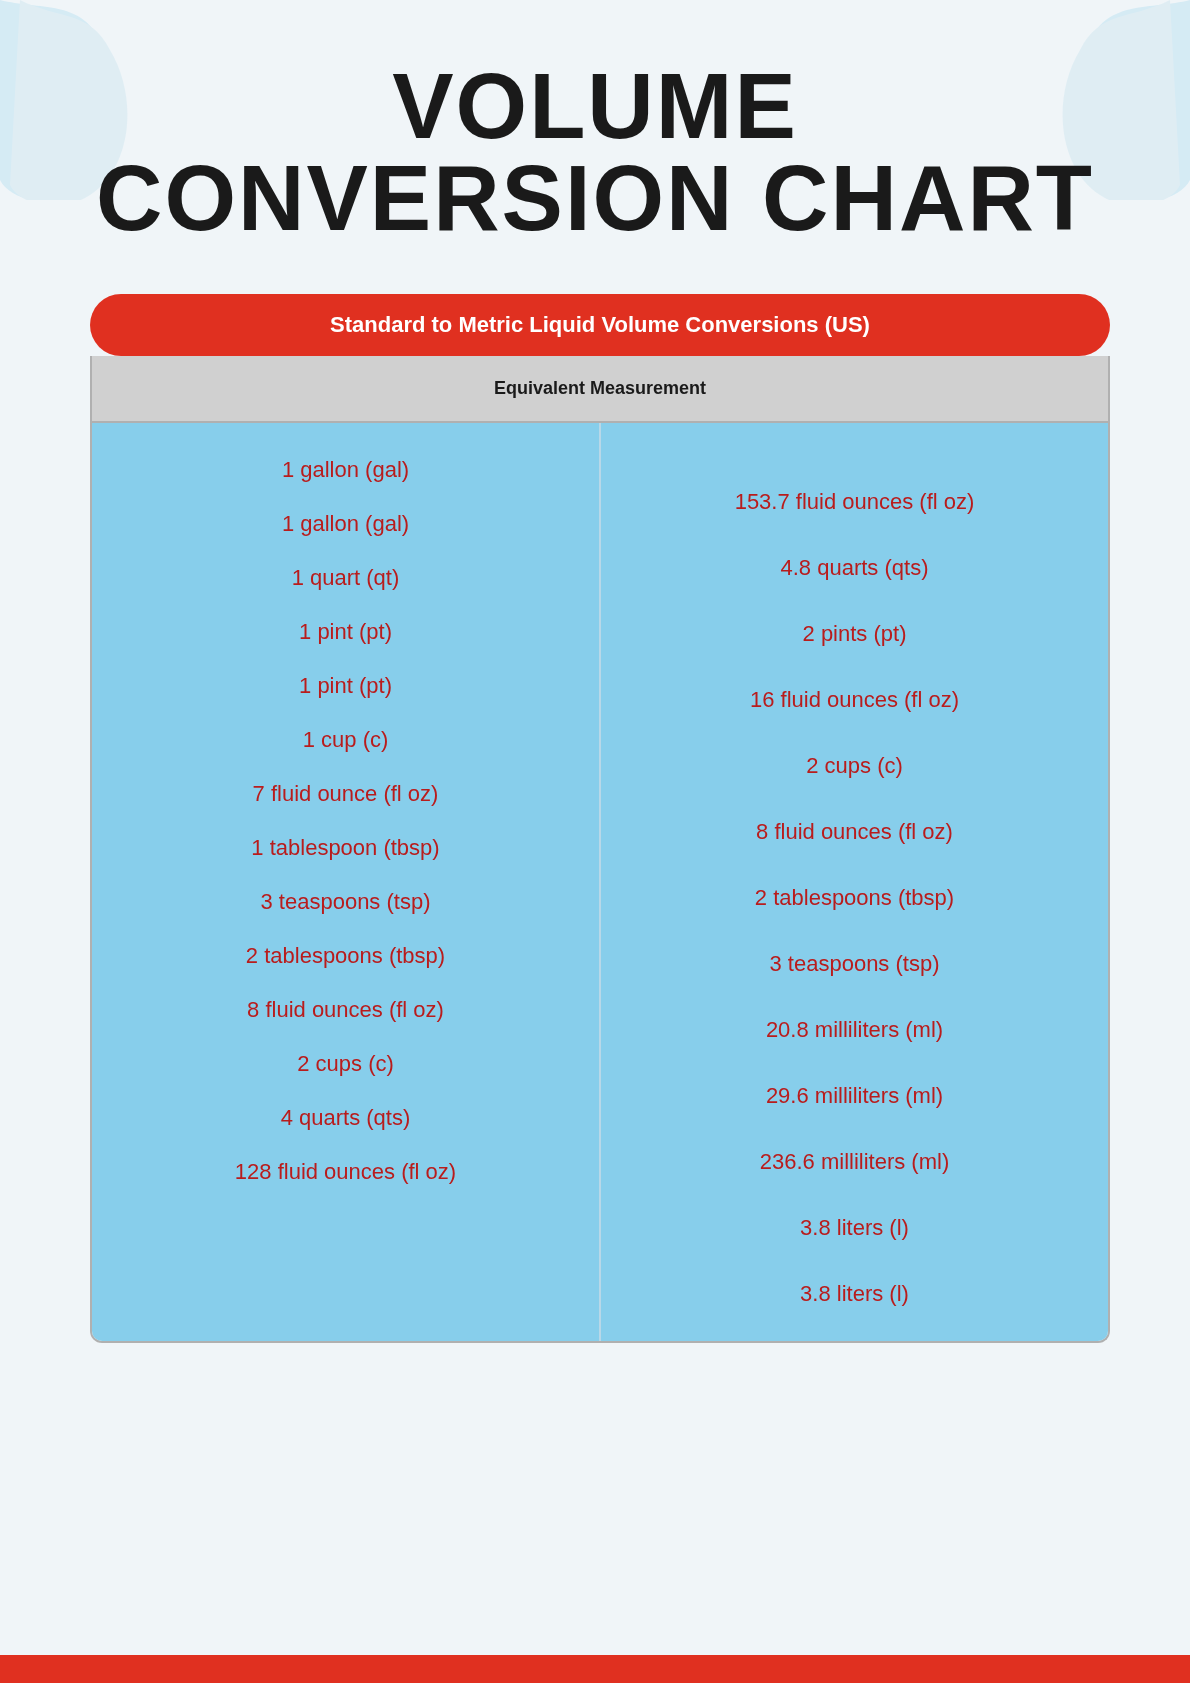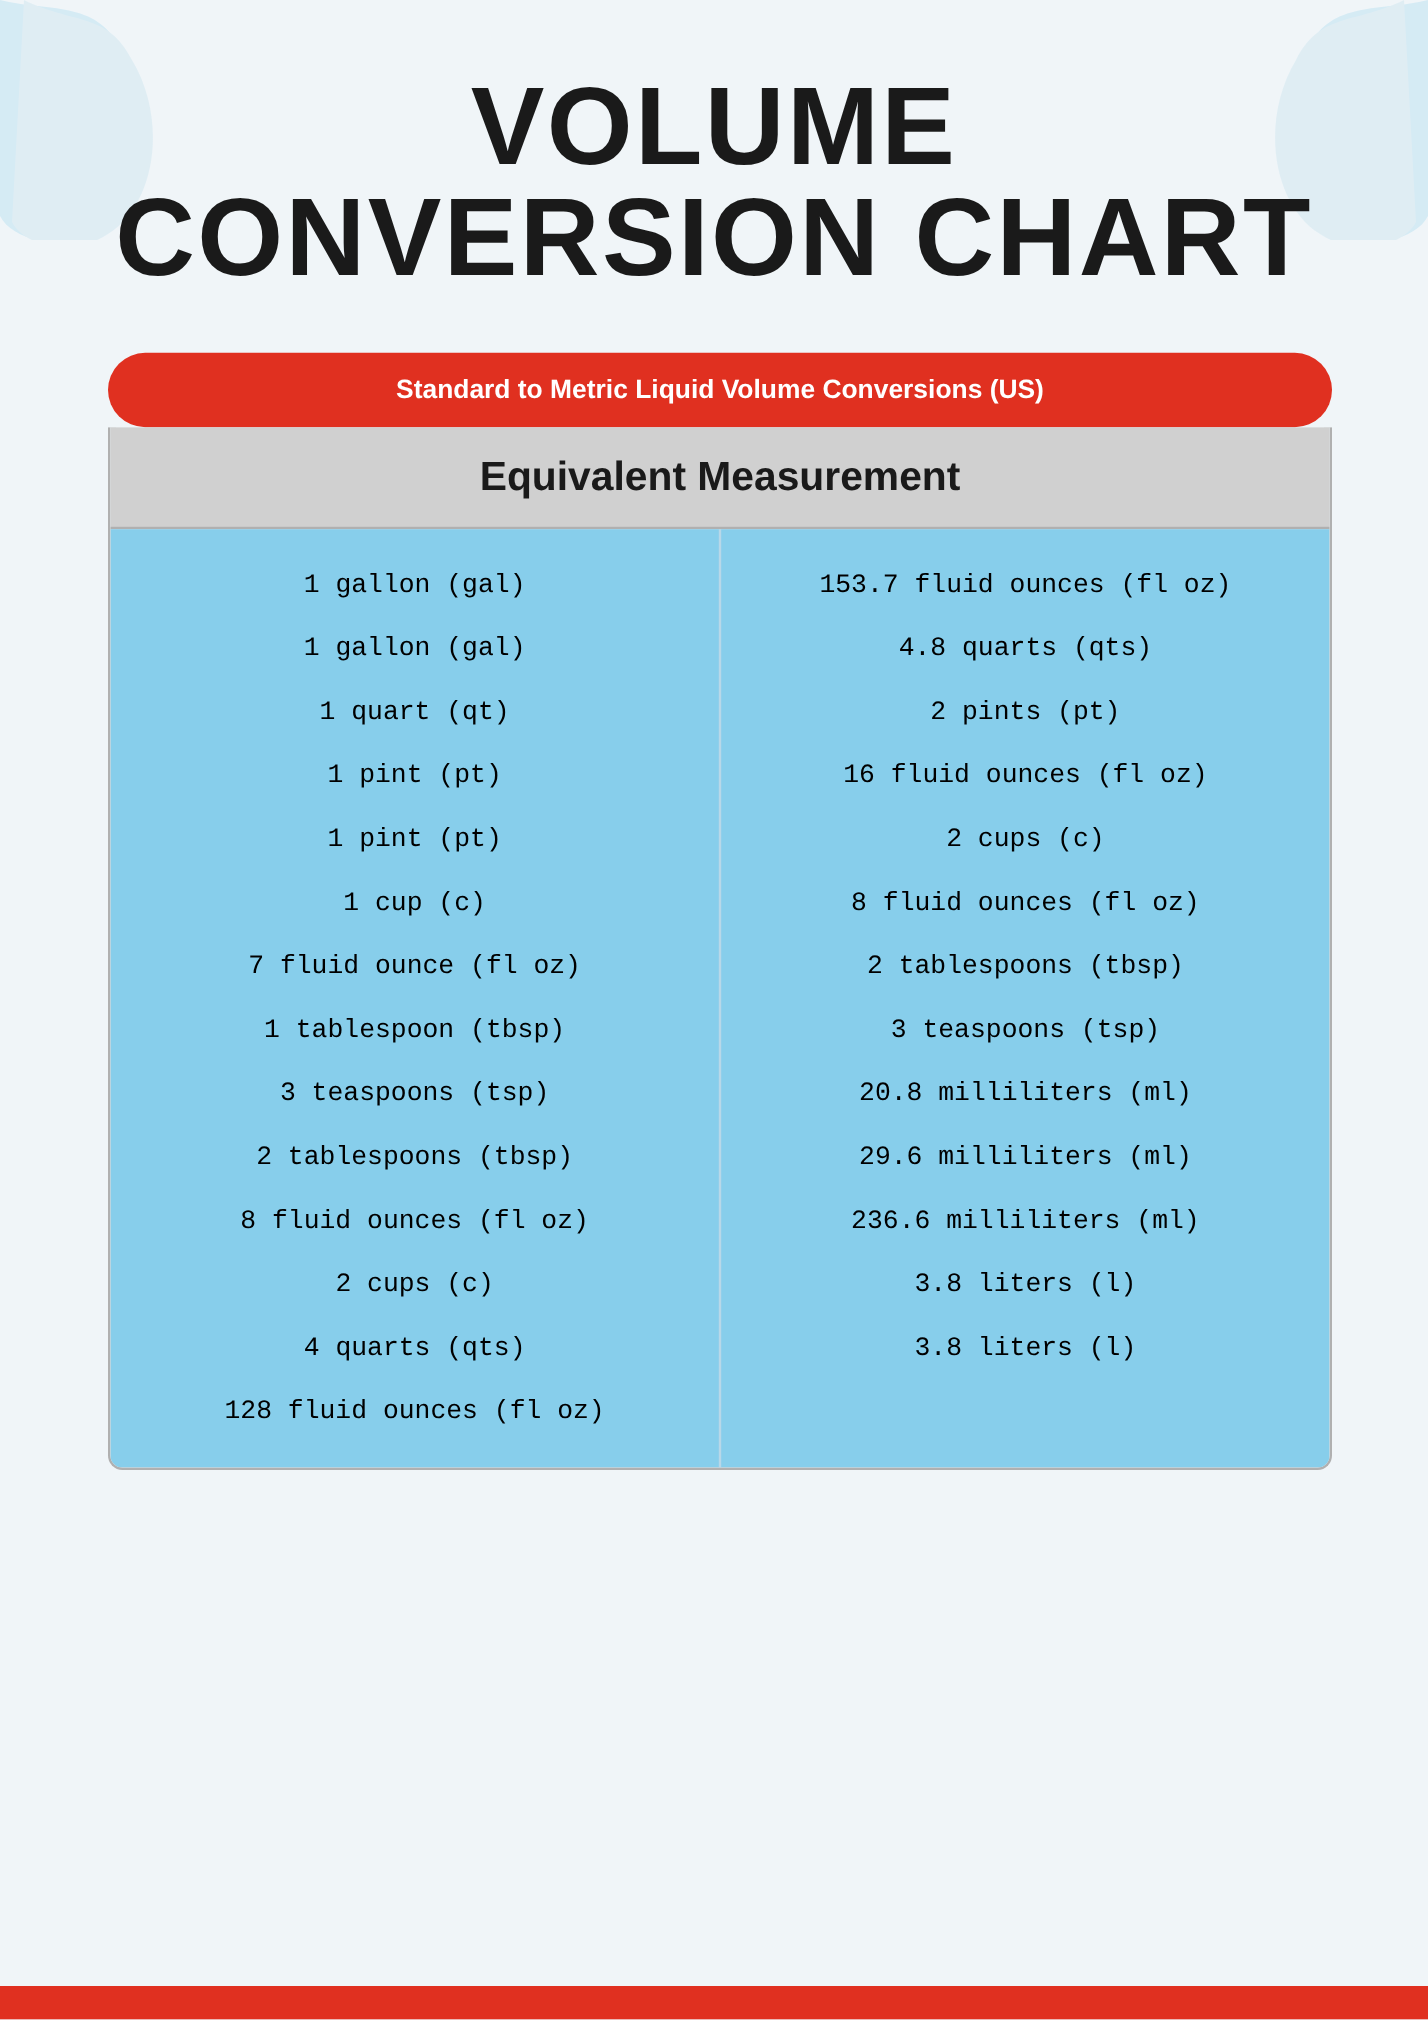--- a/index.html
+++ b/index.html
@@ -97,21 +97,21 @@
       font-size: 26px;
       font-weight: 800;
       color: #1a1a1a;
       border-right: 2px solid #b0b0b0;
     }
 
     .col-measurement-header {
       flex: 1;
       text-align: center;
       padding: 22px 20px;
-      font-size: 34px;
+      font-size: 18px;
       font-weight: 800;
       color: #1a1a1a;
     }
 
     .table-body {
       display: flex;
       background-color: #87ceeb;
     }
 
     .col-quantity-body {
@@ -123,30 +123,30 @@
       align-items: center;
       gap: 0;
     }
 
     .col-measurement-body {
       flex: 1;
       padding: 20px 20px;
       display: flex;
       flex-direction: column;
       align-items: center;
-      gap: 0;
+      gap: 12px;
+      margin-top: 32px;
     }
 
     .table-cell {
       font-size: 22px;
-      color: #000000;
+      color: #b91c1c;
       text-align: center;
       padding: 14px 10px;
       width: 100%;
-      font-family: Liberation Mono, monospace;
     }
 
     
     .bottom-bar {
       position: absolute;
       bottom: 0;
       left: 0;
       width: 100%;
       height: 28px;
       background-color: #e03020;

